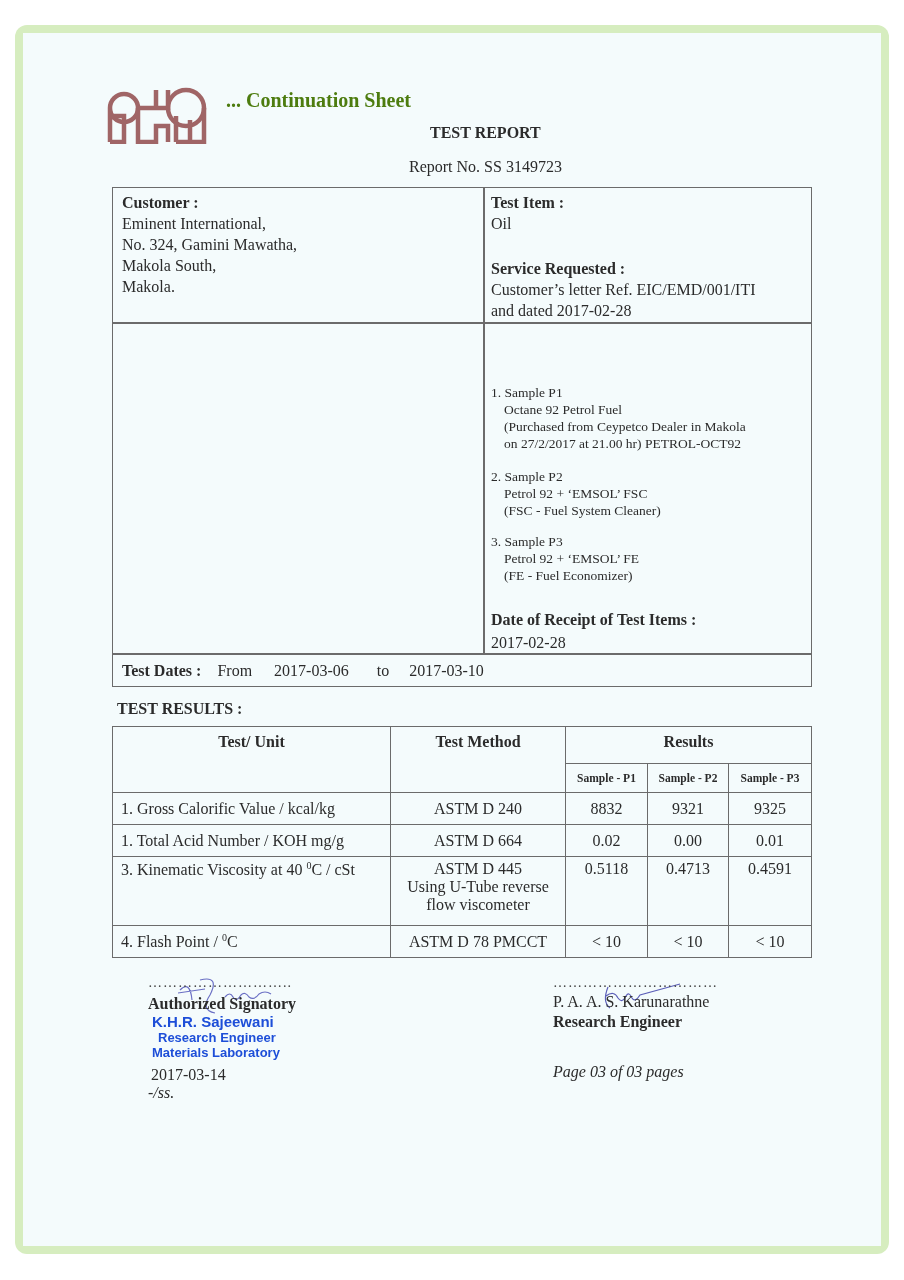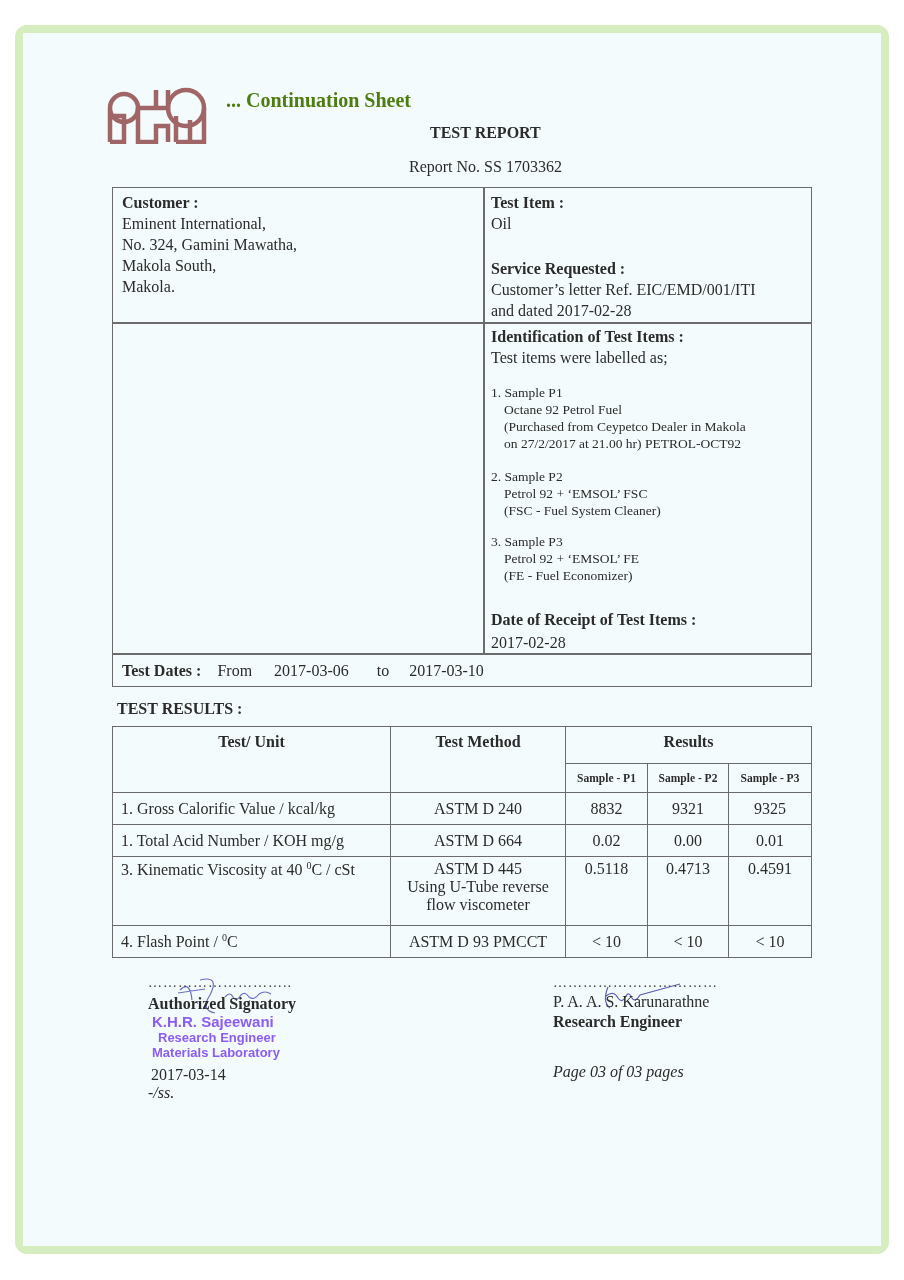--- a/index.html
+++ b/index.html
@@ -35,21 +35,21 @@
   .hdr-sub { height:28px; font-size:11.5px; text-align:center; }
   td.test { padding-left:8px !important; text-align:left; }
   td.c { text-align:center; }
   .r1 td { height:31px; } .r2 td { height:31px; }
   .r3 td { height:65px; vertical-align:top; padding-top:3px !important; }
   .r4 td { height:31px; }
   sup { font-size:10px; }
 
   .sig-left { left:148px; top:975px; }
   .dots { letter-spacing:1px; font-size:14px; color:#444; }
-  .blue { color:#8b5cf6; font-family:"Liberation Sans", "DejaVu Sans", sans-serif; font-weight:bold; }
+  .blue { color:#1d4ed8; font-family:"Liberation Sans", "DejaVu Sans", sans-serif; font-weight:bold; }
   .sig-right { left:553px; top:975px; }
   .italic { font-style:italic; }
 </style>
 </head>
 <body>
 
 <div class="frame"></div>
 <div class="page"></div>
 
 <svg class="abs logo" viewBox="0 0 102 58">
@@ -58,21 +58,21 @@
     <path d="M4 30 H18 V56 H4"></path>
     <path d="M32 22 V56 H50 V40 H62 V56"></path>
     <path d="M32 22 H50 V4 M50 22 H62 V4"></path>
     <path d="M62 22 A14 14 0 0 1 98 22 A14 14 0 0 1 62 22"></path>
     <path d="M70 56 V30 M98 22 V56 H70 M84 56 V34"></path>
   </g>
 </svg>
 
 <div class="abs cont-title">... Continuation Sheet</div>
 <div class="abs report-title">TEST REPORT</div>
-<div class="abs report-no">Report No.  SS  1703362</div>
+<div class="abs report-no">Report No.  SS  3149723</div>
 
 <div class="abs info">
   <div class="vline"></div>
   <div class="hline1"></div>
   <div class="hline2"></div>
 
   <div class="cell" style="left:9px; top:4px;">
     <div class="b">Customer  :</div>
     <div>Eminent International,</div>
     <div>No. 324, Gamini Mawatha,</div>
@@ -85,24 +85,20 @@
     <div>Oil</div>
   </div>
 
   <div class="cell" style="left:378px; top:70px;">
     <div class="b">Service Requested  :</div>
     <div>Customer’s letter Ref. EIC/EMD/001/ITI</div>
     <div>and dated  2017-02-28</div>
   </div>
 
 
-  <div class="cell" style="left:378px; top:138px;">
-    <div class="b">Identification of Test  Items  :</div>
-    <div>Test items were labelled as;</div>
-  </div>
 
   <div class="cell small" style="left:378px; top:196px;">
     <div>1. Sample P1</div>
     <div class="indent">Octane 92 Petrol Fuel</div>
     <div class="indent">(Purchased from Ceypetco Dealer in Makola</div>
     <div class="indent">on 27/2/2017 at 21.00 hr) PETROL-OCT92</div>
   </div>
 
   <div class="cell small" style="left:378px; top:280px;">
     <div>2. Sample P2</div>
@@ -171,21 +167,21 @@
       <div>ASTM D 445</div>
       <div>Using U-Tube reverse</div>
       <div>flow viscometer</div>
     </td>
     <td class="c">0.5118</td>
     <td class="c">0.4713</td>
     <td class="c">0.4591</td>
   </tr>
   <tr class="r4">
     <td class="test"><span>4.   Flash Point /  </span><sup>0</sup><span>C</span></td>
-    <td class="c">ASTM D 93 PMCCT</td>
+    <td class="c">ASTM D 78 PMCCT</td>
     <td class="c">&lt; 10</td>
     <td class="c">&lt; 10</td>
     <td class="c">&lt; 10</td>
   </tr>
 </tbody>
   </table>
 
 <svg class="abs" style="left:170px; top:975px;" width="120" height="40" viewBox="0 0 120 40">
   <path d="M10 15 Q20 5 22 25 M8 18 L35 14 M30 5 Q50 0 40 20 Q30 35 45 38 M55 22 q5 -6 8 0 q3 6 8 -2 q4 -4 8 2 q5 4 10 -3 q6 -4 12 0" fill="none" stroke="#6a6fc4" stroke-width="1.2"></path>
 </svg>

